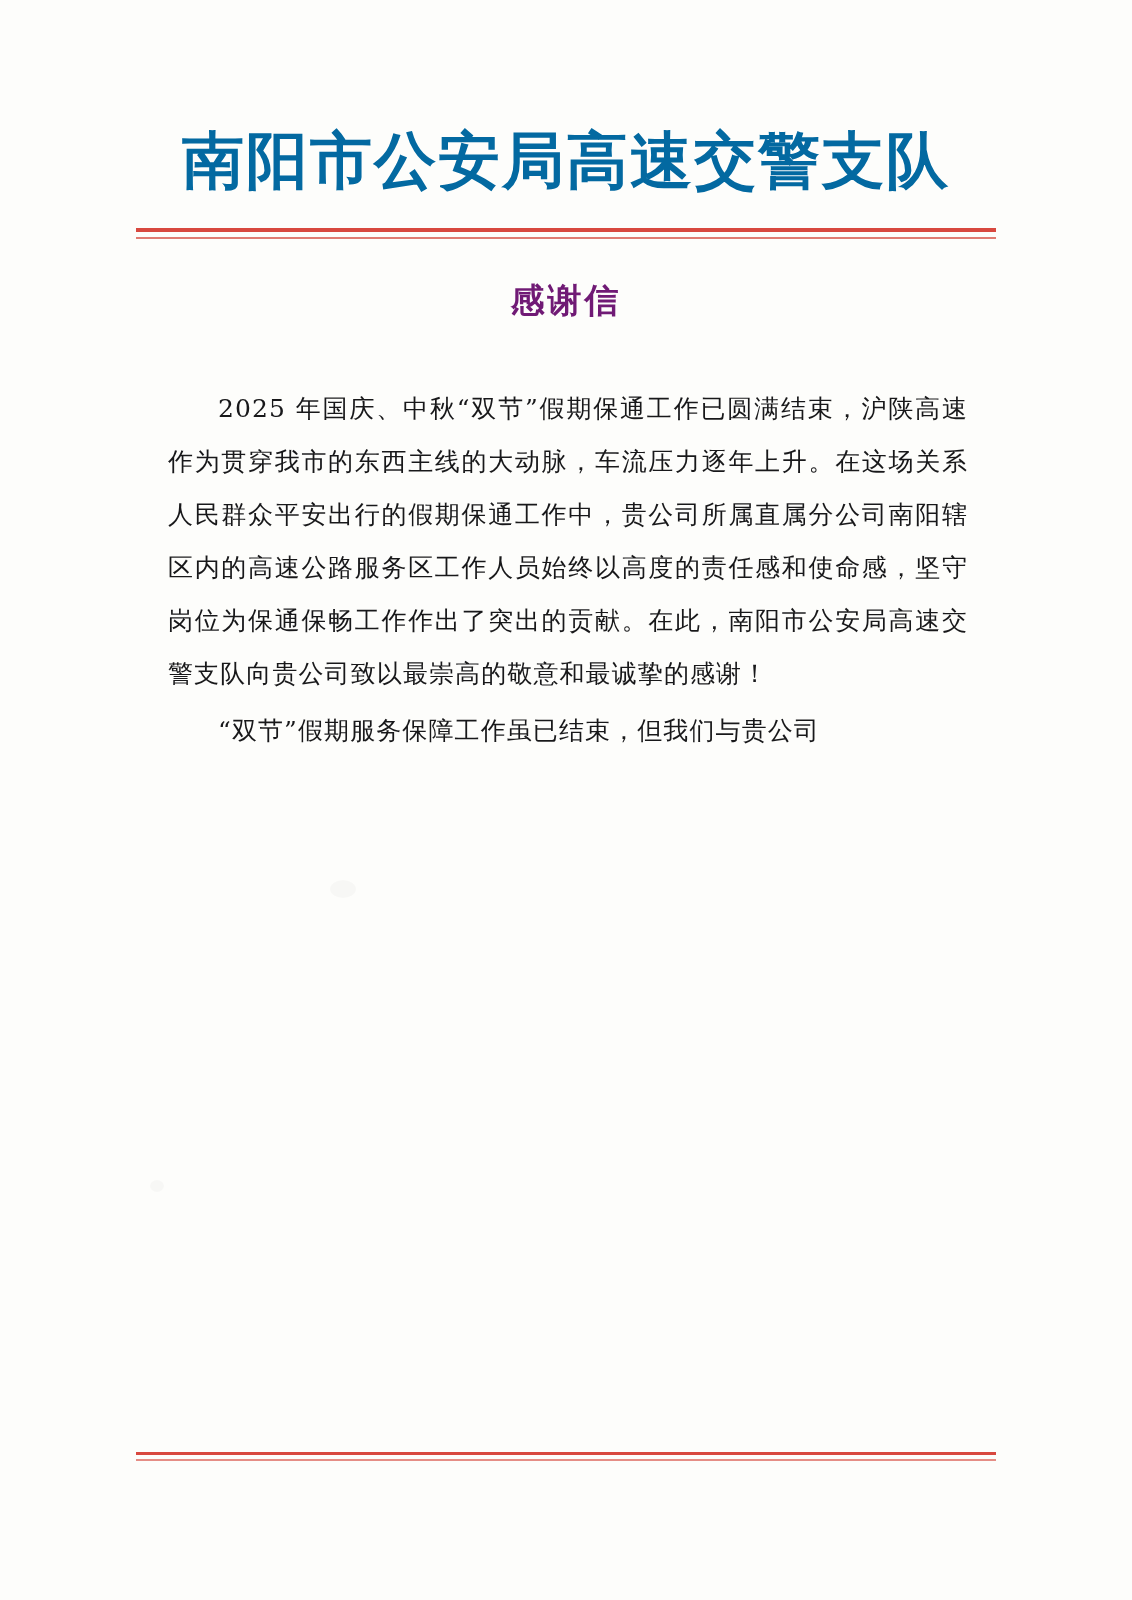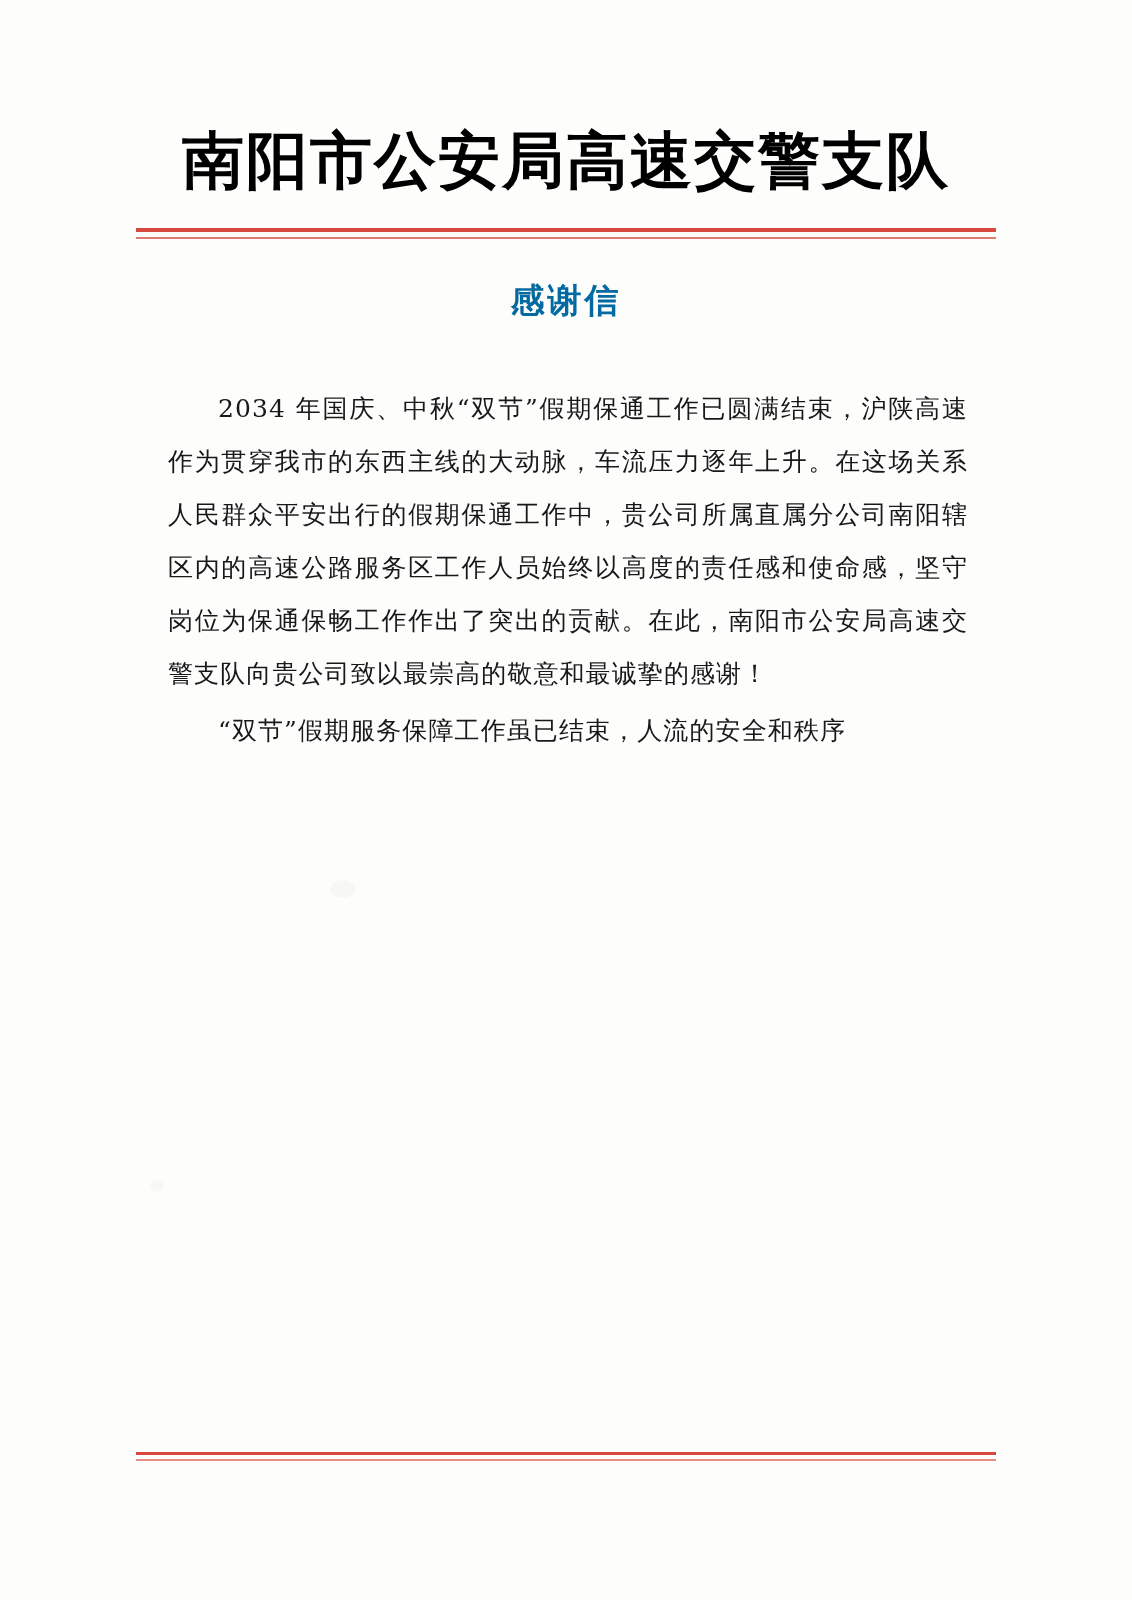--- a/index.html
+++ b/index.html
@@ -28,21 +28,21 @@
     top: 128px;
     left: 0;
     width: 100%;
     text-align: center;
   }
   .masthead-title {
     font-family: "DejaVu Serif", "Liberation Serif", serif;
     font-weight: bold;
     font-size: 62px;
     letter-spacing: 2px;
-    color: #000000;
+    color: #0369a1;
     line-height: 1.05;
     white-space: nowrap;
   }
   .rule-group {
     position: absolute;
     left: 136px;
     width: 860px;
   }
   .rule-top-1 {
     top: 228px;
@@ -58,21 +58,21 @@
   
   .doc-title {
     position: absolute;
     top: 278px;
     left: 0;
     width: 100%;
     text-align: center;
     font-size: 34px;
     font-weight: bold;
     letter-spacing: 3px;
-    color: #0369a1;
+    color: #701a75;
   }
 
   
   .body-wrap {
     position: absolute;
     top: 382px;
     left: 168px;
     width: 800px;
   }
   .salutation {
@@ -131,22 +131,22 @@
     <div class="masthead-title">南阳市公安局高速交警支队</div>
   </div>
 
   <div class="rule-group rule-top-1"></div>
   <div class="rule-group rule-top-2"></div>
 
   <div class="doc-title">感谢信</div>
 
   <div class="body-wrap">
 
-    <p class="para">2034 年国庆、中秋“双节”假期保通工作已圆满结束，沪陕高速作为贯穿我市的东西主线的大动脉，车流压力逐年上升。在这场关系人民群众平安出行的假期保通工作中，贵公司所属直属分公司南阳辖区内的高速公路服务区工作人员始终以高度的责任感和使命感，坚守岗位为保通保畅工作作出了突出的贡献。在此，南阳市公安局高速交警支队向贵公司致以最崇高的敬意和最诚挚的感谢！</p>
+    <p class="para">2025 年国庆、中秋“双节”假期保通工作已圆满结束，沪陕高速作为贯穿我市的东西主线的大动脉，车流压力逐年上升。在这场关系人民群众平安出行的假期保通工作中，贵公司所属直属分公司南阳辖区内的高速公路服务区工作人员始终以高度的责任感和使命感，坚守岗位为保通保畅工作作出了突出的贡献。在此，南阳市公安局高速交警支队向贵公司致以最崇高的敬意和最诚挚的感谢！</p>
 
 
-    <p class="para">“双节”假期服务保障工作虽已结束，人流的安全和秩序</p>
+    <p class="para">“双节”假期服务保障工作虽已结束，但我们与贵公司</p>
   </div>
 
   <div class="rule-bot-1"></div>
   <div class="rule-bot-2"></div>
 
 </div>
 
 </body></html>

